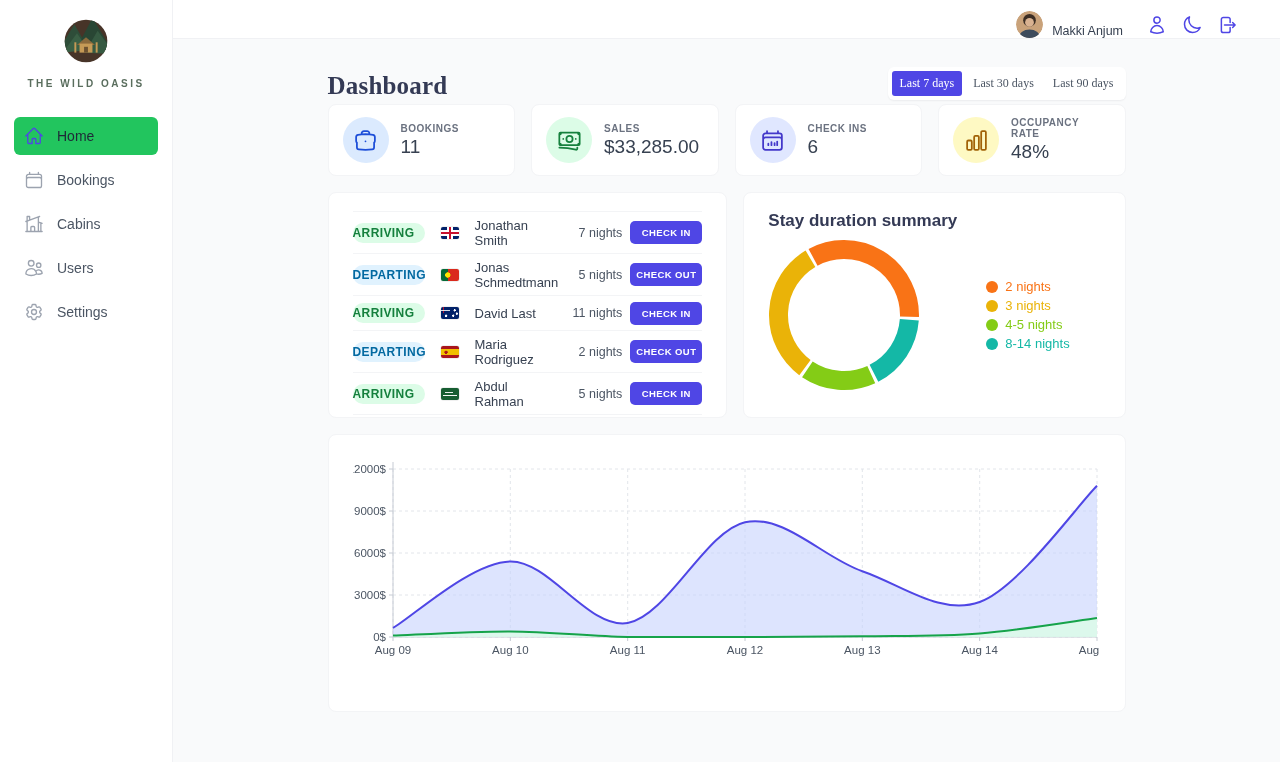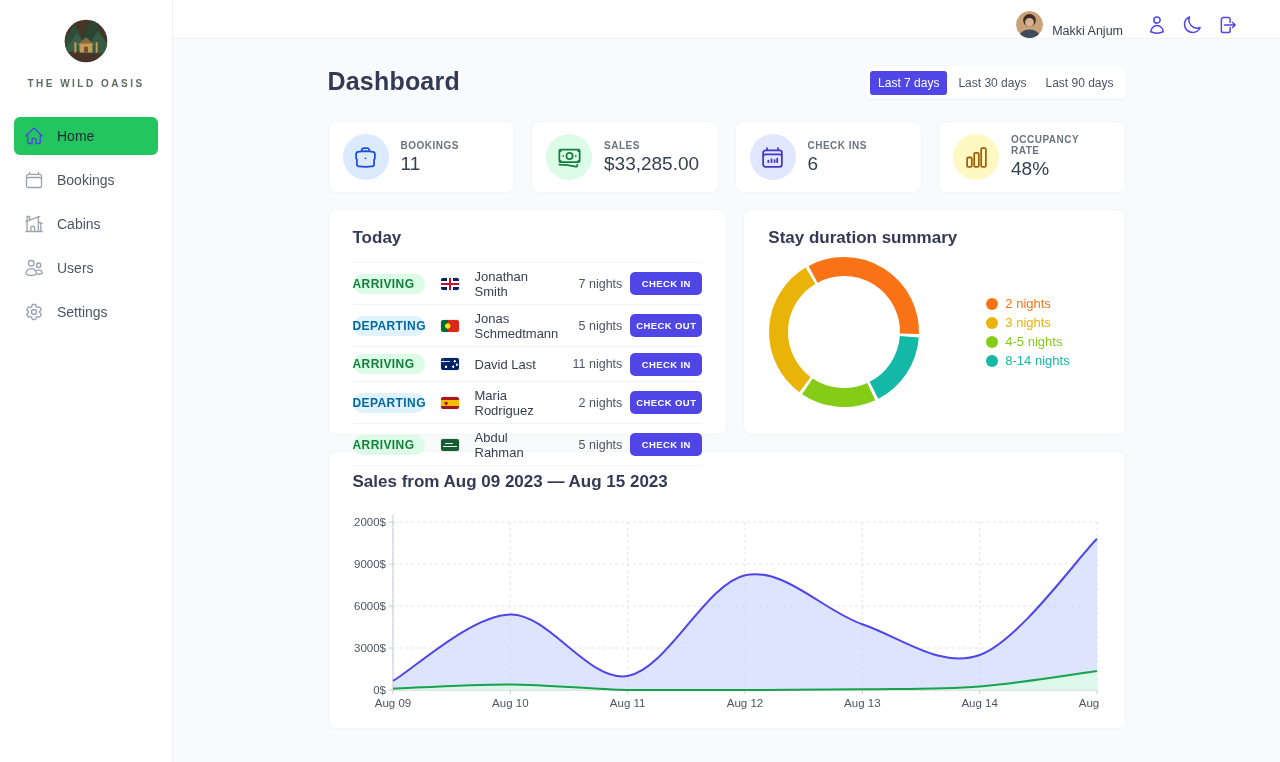--- a/index.html
+++ b/index.html
@@ -20,21 +20,21 @@
   
   .topbar { background:#fff; border-bottom:1px solid #f0f1f4; display:flex; align-items:flex-end; justify-content:flex-end; gap:9px; padding:0 40px; }
   .avatar { width:27px; height:27px; border-radius:50%; overflow:hidden; display:inline-flex; }
   .username { font-size:12.5px; font-weight:500; color:#374151; margin-right:12px; }
   .hbtn { background:transparent; border:none; color:#4f46e5; width:26px; height:26px; display:inline-flex; align-items:center; justify-content:center; border-radius:5px; cursor:pointer; }
   .hbtn svg { width:20px; height:20px; }
 
   
   .content { overflow:hidden; padding:28px 0 0; }
   .container { width:798px; margin:0 auto; }
-  .page-head { display:flex; align-items:flex-start; justify-content:space-between; margin-bottom:22px; }
+  .page-head { display:flex; align-items:flex-end; justify-content:space-between; margin-bottom:4px;font-family:Liberation Serif, serif; }
   h1 { font-size:25px; font-weight:700; color:#343a55; letter-spacing:.2px; }
   .filters { background:#fff; border-radius:6px; padding:4px; display:flex; gap:3px; box-shadow:0 1px 2px rgba(16,24,40,.06); }
   .fbtn { border:none; background:transparent; font-family:inherit; font-size:12px; font-weight:500; color:#4b5563; padding:5px 8px; border-radius:3px; cursor:pointer; white-space:nowrap; }
   .fbtn.active { background:#4f46e5; color:#fff; }
 
   
   .stats { display:grid; grid-template-columns:repeat(4,1fr); gap:16px; margin-bottom:16px; }
   .stat-card { background:#fff; border:1px solid #f3f4f6; border-radius:8px; padding:12px 14px; display:flex; align-items:center; gap:12px; height:72px; }
   .stat-icon { width:46px; height:46px; border-radius:50%; display:flex; align-items:center; justify-content:center; flex:0 0 46px; }
   .stat-icon svg { width:25px; height:25px; }
@@ -256,21 +256,20 @@
           </span>
           <div>
             <div class="stat-label">OCCUPANCY RATE</div>
             <div class="stat-value">48%</div>
           </div>
         </div>
       </div>
 
       <div class="mid">
         <div class="card today-card">
-          <h2>Today</h2>
 
           <div class="trow">
             <span class="badge" data-status="ARRIVING">ARRIVING</span>
             <span class="flag" data-flag="gb"></span>
             <span class="gname">Jonathan Smith</span>
             <span class="nights">7 nights</span>
             <button class="cbtn">CHECK IN</button>
           </div>
           <div class="trow">
             <span class="badge" data-status="DEPARTING">DEPARTING</span>
@@ -327,21 +326,20 @@
               <div class="litem">
                 <span class="ldot" style="background: rgb(20, 184, 166);"></span>
                 <span style="color: rgb(20, 184, 166);">8-14 nights</span>
               </div>
             </div>
           </div>
         </div>
       </div>
 
       <div class="card sales-card">
-        <h2>Sales from Aug 09 2023 — Aug 15 2023</h2>
         <svg id="sales-chart" width="750" height="206" viewBox="0 0 750 206">
             <line class="grid-line" x1="40" y1="182.0" x2="744" y2="182.0"></line>
             <line class="grid-line" x1="40" y1="140.0" x2="744" y2="140.0"></line>
             <line class="grid-line" x1="40" y1="98.0" x2="744" y2="98.0"></line>
             <line class="grid-line" x1="40" y1="56.0" x2="744" y2="56.0"></line>
             <line class="grid-line" x1="40" y1="14.0" x2="744" y2="14.0"></line>
             <line class="grid-line" x1="40.0" y1="14" x2="40.0" y2="182"></line>
             <line class="grid-line" x1="157.3" y1="14" x2="157.3" y2="182"></line>
             <line class="grid-line" x1="274.7" y1="14" x2="274.7" y2="182"></line>
             <line class="grid-line" x1="392.0" y1="14" x2="392.0" y2="182"></line>

